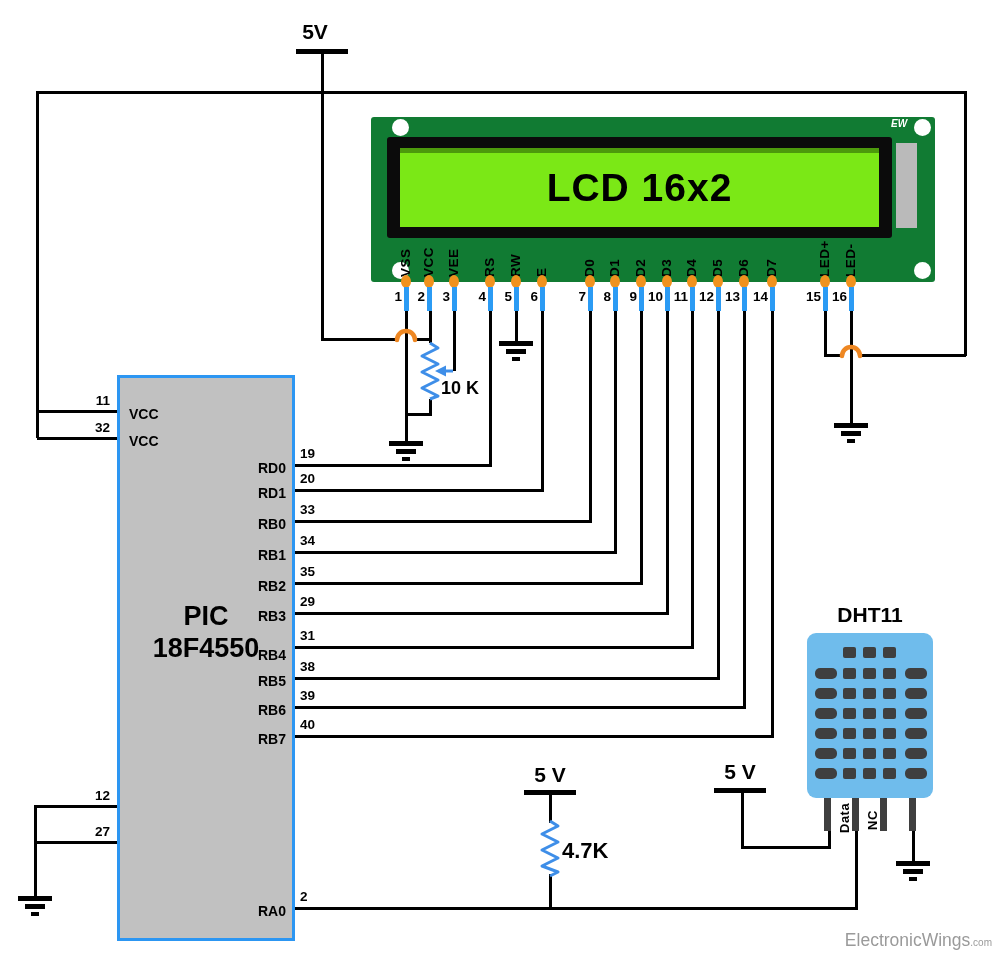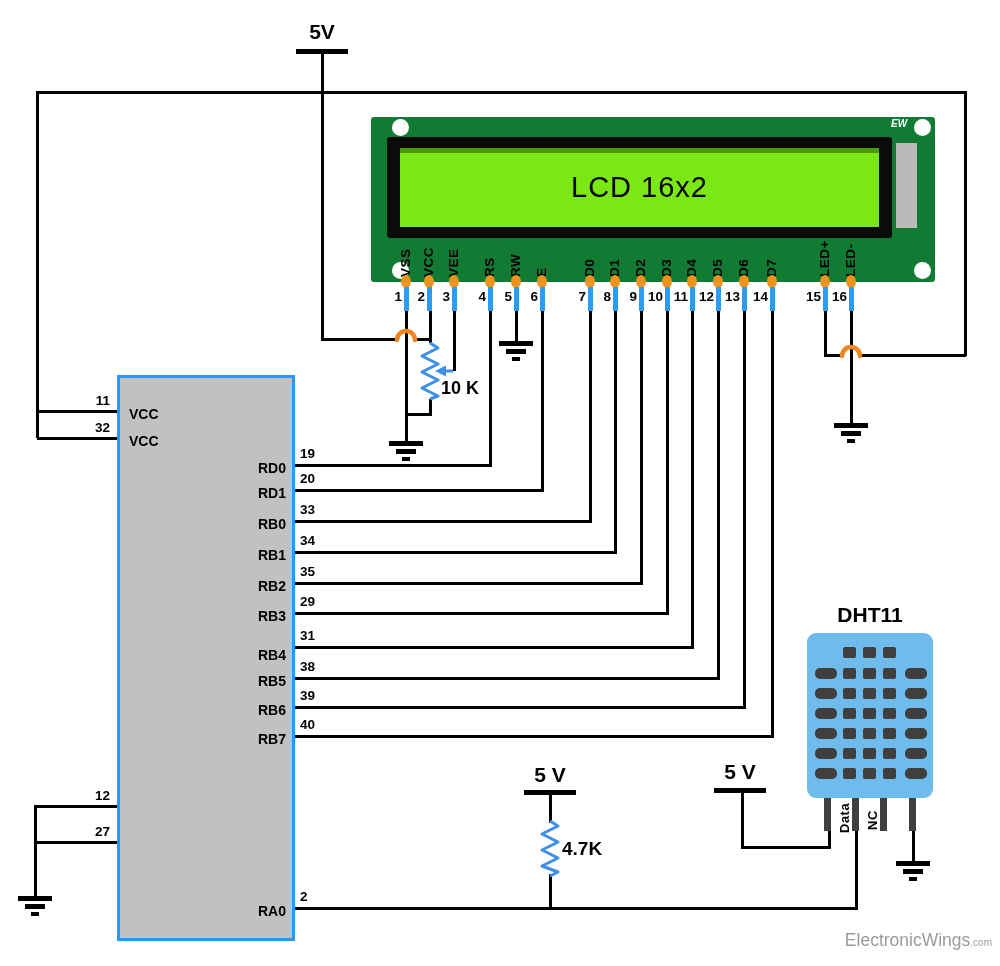--- a/index.html
+++ b/index.html
@@ -7,21 +7,21 @@
           font-family:"Liberation Sans","DejaVu Sans",sans-serif;color:#000;}
   svg.wiring{position:absolute;left:0;top:0;z-index:1;}
 
   
   .lcd{position:absolute;left:371px;top:117px;width:564px;height:165px;background:#117B33;
        border-radius:3px;z-index:2;}
   .lcd .hole{position:absolute;width:17px;height:17px;border-radius:50%;background:#fff;}
   .lcd .bezel{position:absolute;left:16px;top:20px;width:505px;height:101px;background:#0b0b0b;border-radius:3px;}
   .lcd .screen{position:absolute;left:13px;top:11px;width:479px;height:79px;background:#7BE816;
                box-shadow:inset 0 5px 0 rgba(20,60,0,.45);display:flex;align-items:center;justify-content:center;}
-  .lcd .screen .ttl{font-weight:normal;font-size:29px;letter-spacing:1px;}
+  .lcd .screen .ttl{font-weight:bold;font-size:39px;letter-spacing:1px;}
   .lcd .strip{position:absolute;left:525px;top:26px;width:21px;height:85px;background:#BABABA;}
   .lcd .ew{position:absolute;left:520px;top:1px;color:#fff;font-style:italic;font-weight:bold;font-size:10px;}
   .lcd-pin{position:absolute;top:158px;width:40px;height:62px;}
   .lcd-pin .pad{position:absolute;left:15px;top:0;width:10px;height:13px;background:#F0921E;border-radius:50%;}
   .lcd-pin .stub{position:absolute;left:18px;top:12px;width:5px;height:24px;background:#2B9BF4;}
   .lcd-pin .num{position:absolute;right:24px;top:14px;font-weight:bold;font-size:13.5px;}
   .vlabel{position:absolute;transform:rotate(-90deg);transform-origin:0 0;white-space:nowrap;
           font-weight:bold;font-size:13.5px;line-height:14px;height:14px;letter-spacing:.5px;}
   .lcd-pin .vlabel{left:13px;top:2px;}
 
@@ -259,20 +259,22 @@
         <div class="pad"></div>
         <div class="stub"></div>
         <div class="num">16</div>
       </div>
   </div>
 
   <div class="pic">
     <div class="lpin" style="top:28px">VCC</div>
     <div class="lpin" style="top:55px">VCC</div>
     <div class="name">
+      <div>PIC</div>
+      <div>18F4550</div>
     </div>
     <div class="rpin" style="top:82px">RD0</div>
     <div class="rpin" style="top:107px">RD1</div>
     <div class="rpin" style="top:138px">RB0</div>
     <div class="rpin" style="top:169px">RB1</div>
     <div class="rpin" style="top:200px">RB2</div>
     <div class="rpin" style="top:230px">RB3</div>
     <div class="rpin" style="top:269px">RB4</div>
     <div class="rpin" style="top:295px">RB5</div>
     <div class="rpin" style="top:324px">RB6</div>
@@ -336,23 +338,23 @@
         <i class="hp" style="left:98px;top:135px"></i>
     </div>
     <div class="pin" style="left:17px"></div>
     <div class="pin" style="left:45px"></div>
     <div class="pin" style="left:73px"></div>
     <div class="pin" style="left:102px"></div>
     <div class="vlabel" style="left:31px;top:230px">Data</div>
     <div class="vlabel" style="left:59px;top:227px">NC</div>
   </div>
 
-  <div class="supply" style="left:296px;top:20px">5V</div>
+  <div class="supply" style="left:289px;top:20px">5V</div>
   <div class="supply" style="left:524px;top:763px">5 V</div>
   <div class="supply" style="left:714px;top:760px">5 V</div>
   <div class="compval" style="left:441px;top:378px;font-size:18px">10 K</div>
-  <div class="compval" style="left:562px;top:838px;font-size:19px">4.7K</div>
+  <div class="compval" style="left:562px;top:838px;font-size:22px">4.7K</div>
 
   <div class="watermark">
     <span>ElectronicWings</span><span class="suffix">.com</span>
   </div>
 
 </div>
 
 </body></html>

